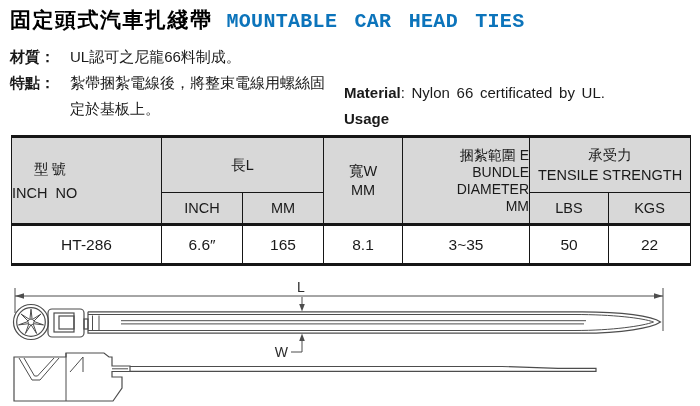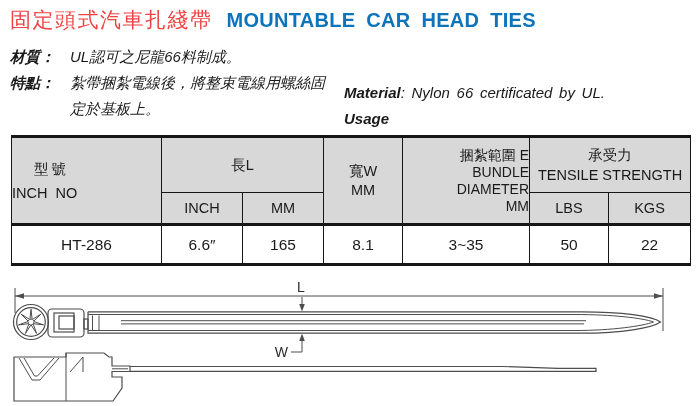--- a/index.html
+++ b/index.html
@@ -4,27 +4,27 @@
 <style>
   html,body{margin:0;padding:0;}
   body{
     width:700px;height:406px;background:#ffffff;position:relative;
     font-family:"Liberation Sans", sans-serif;color:#1a1a1a;overflow:hidden;
   }
   .page{position:absolute;inset:0;}
 
   
   .title{position:absolute;left:10px;top:6px;white-space:nowrap;}
-  .title-zh{font-size:21px;font-weight:normal;color:#ef4444;letter-spacing:1.5px;}
-  .title-en{font-size:20px;font-weight:bold;color:#0c74bb;margin-left:14px;word-spacing:5px;letter-spacing:.3px;}
+  .title-zh{font-size:21px;font-weight:bold;color:#000000;letter-spacing:1.5px;}
+  .title-en{font-size:20px;font-weight:bold;color:#0c74bb;margin-left:14px;word-spacing:5px;letter-spacing:.3px;font-family:Liberation Mono, monospace;}
 
   
   .specs-zh{position:absolute;left:10px;top:44px;width:320px;font-size:15px;line-height:26px;}
   .specs-en{position:absolute;left:344px;top:44px;width:356px;font-size:15px;line-height:26px;margin-top:36px;}
-  .spec-row{display:flex;align-items:flex-start;font-style:italic;}
+  .spec-row{display:flex;align-items:flex-start;}
   .spec-label{font-weight:bold;white-space:nowrap;}
   .specs-zh .spec-rest{margin-left:15px;}
   .specs-en .spec-rest{padding-left:26px;text-indent:-26px;word-spacing:2.5px;}
 
   
   table.spec{
     position:absolute;left:11px;top:135px;width:679px;
     border-collapse:collapse;text-align:center;table-layout:fixed;
     border-left:1px solid #161616;border-right:1px solid #161616;
     border-top:3px solid #161616;border-bottom:3px solid #161616;

